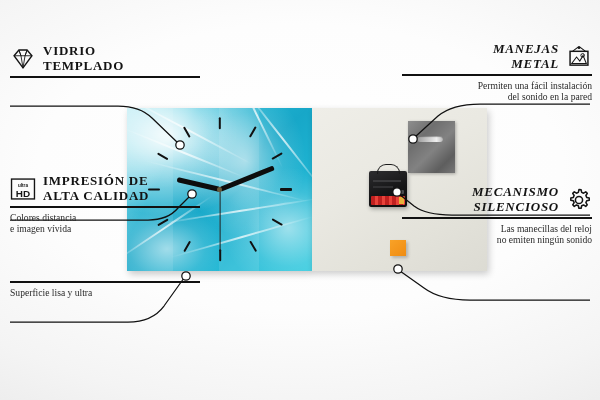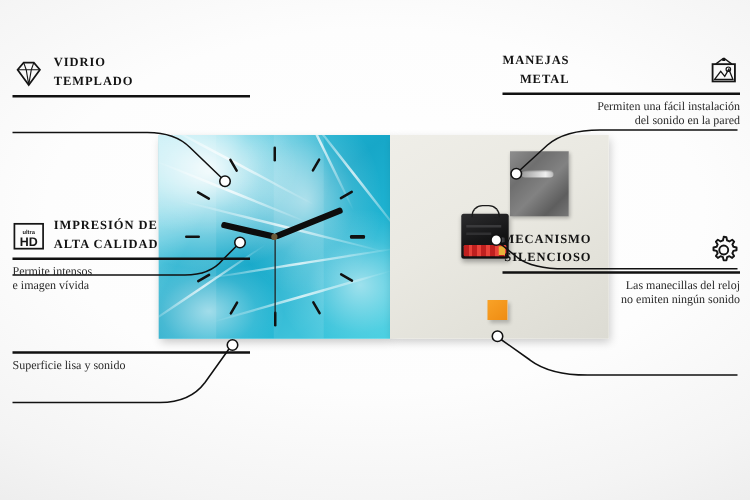--- a/index.html
+++ b/index.html
@@ -17,24 +17,24 @@
   #wires{position:absolute;left:0;top:0;width:600px;height:400px;pointer-events:none;}
   #wires path{fill:none;stroke:#111;stroke-width:1.25;}
   #wires circle{fill:#ffffff;stroke:#111;stroke-width:1.25;}
 
   
   .feature{position:absolute;width:190px;}
   .feature.left{left:10px;text-align:left;}
   .feature.right{right:8px;text-align:right;}
   .f-head{display:flex;align-items:center;gap:7px;}
   .feature.left .f-head{justify-content:flex-start;}
-  .feature.right .f-head{justify-content:space-between;}
+  .feature.right .f-head{justify-content:flex-end;font-style:italic;}
   .f-title{
     font-family:"Liberation Serif",serif;
-    font-size:10px;line-height:14.6px;font-weight:700;
+    font-size:13px;line-height:14.6px;font-weight:700;
     letter-spacing:.75px;color:#131313;text-transform:uppercase;
     white-space:pre-line;
   }
   .feature.right .f-title{order:1;}
   .feature.right .f-ico{order:2;}
   .f-ico{width:26px;height:26px;flex:0 0 26px;display:block;}
   .f-rule{height:1.5px;background:#111;margin:3px 0 4px 0;width:100%;}
   .f-sub{
     font-family:"Liberation Serif",serif;
     font-size:9.6px;line-height:11.4px;color:#2a2a2a;
@@ -187,27 +187,27 @@
     <div class="f-head">
       <svg class="f-ico" viewBox="0 0 34 30">
         <rect x="2" y="2" width="30" height="26" fill="none" stroke="#151515" stroke-width="1.8"></rect>
         <text x="17" y="13" font-family="Liberation Sans, sans-serif" font-size="6" font-weight="700" fill="#151515" text-anchor="middle">ultra</text>
         <text x="17" y="25" font-family="Liberation Sans, sans-serif" font-size="13" font-weight="700" fill="#151515" text-anchor="middle">HD</text>
       </svg>
       <div class="f-title">IMPRESIÓN DE
 ALTA CALIDAD</div>
     </div>
     <div class="f-rule"></div>
-    <div class="f-sub">Permite intensos
+    <div class="f-sub">Colores distancia
 e imagen vívida</div>
   </div>
 
   <div class="feature left" style="top:278px;">
     <div class="f-rule"></div>
-    <div class="f-sub">Superficie lisa y sonido</div>
+    <div class="f-sub">Superficie lisa y ultra</div>
   </div>
 
   <div class="feature right" style="top:42px;">
     <div class="f-head">
       <svg class="f-ico" viewBox="0 0 32 30">
         <path d="M16 2 L8 8 M16 2 L24 8" stroke="#151515" stroke-width="1.3" fill="none"></path>
         <path d="M14.5 2.6 h3 v2.4 h-3 z" fill="#151515"></path>
         <rect x="5" y="8" width="22" height="17" fill="none" stroke="#151515" stroke-width="1.8"></rect>
         <path d="M7 23 L13 15 L17 20 L21 13 L25 23 Z" fill="none" stroke="#151515" stroke-width="1.3"></path>
         <circle cx="20.5" cy="13" r="2.2" fill="none" stroke="#151515" stroke-width="1.2"></circle>

